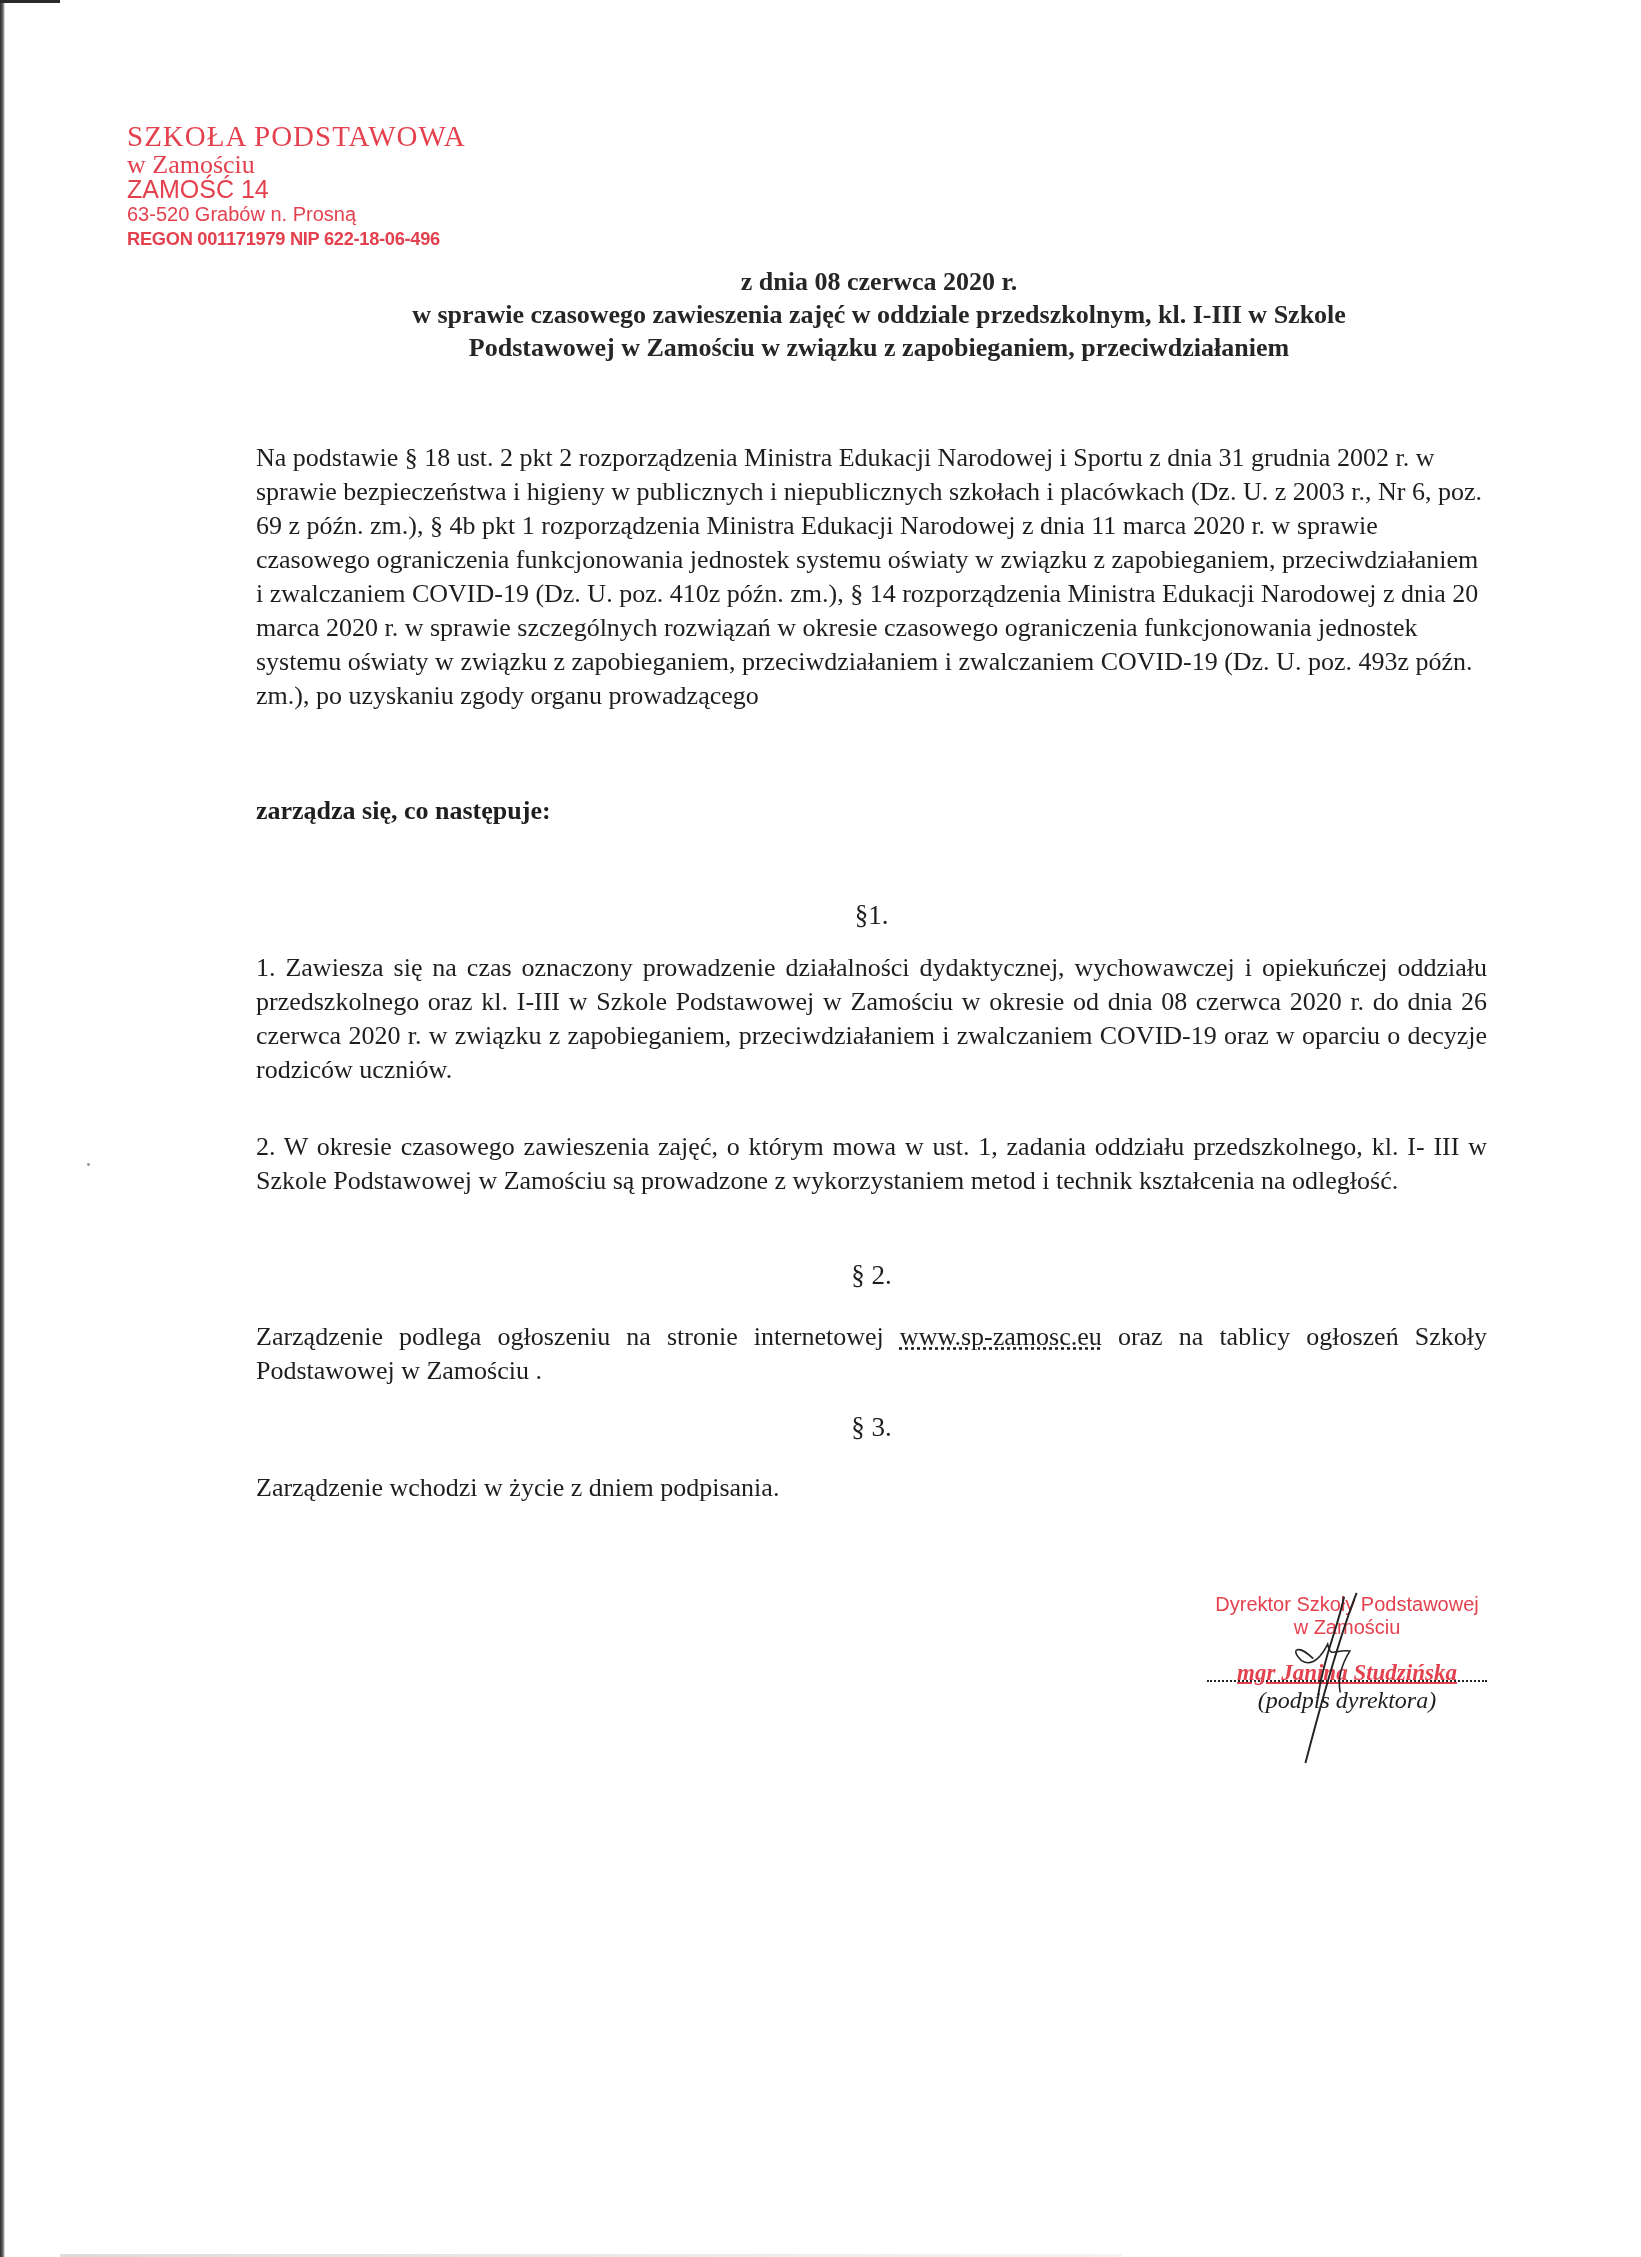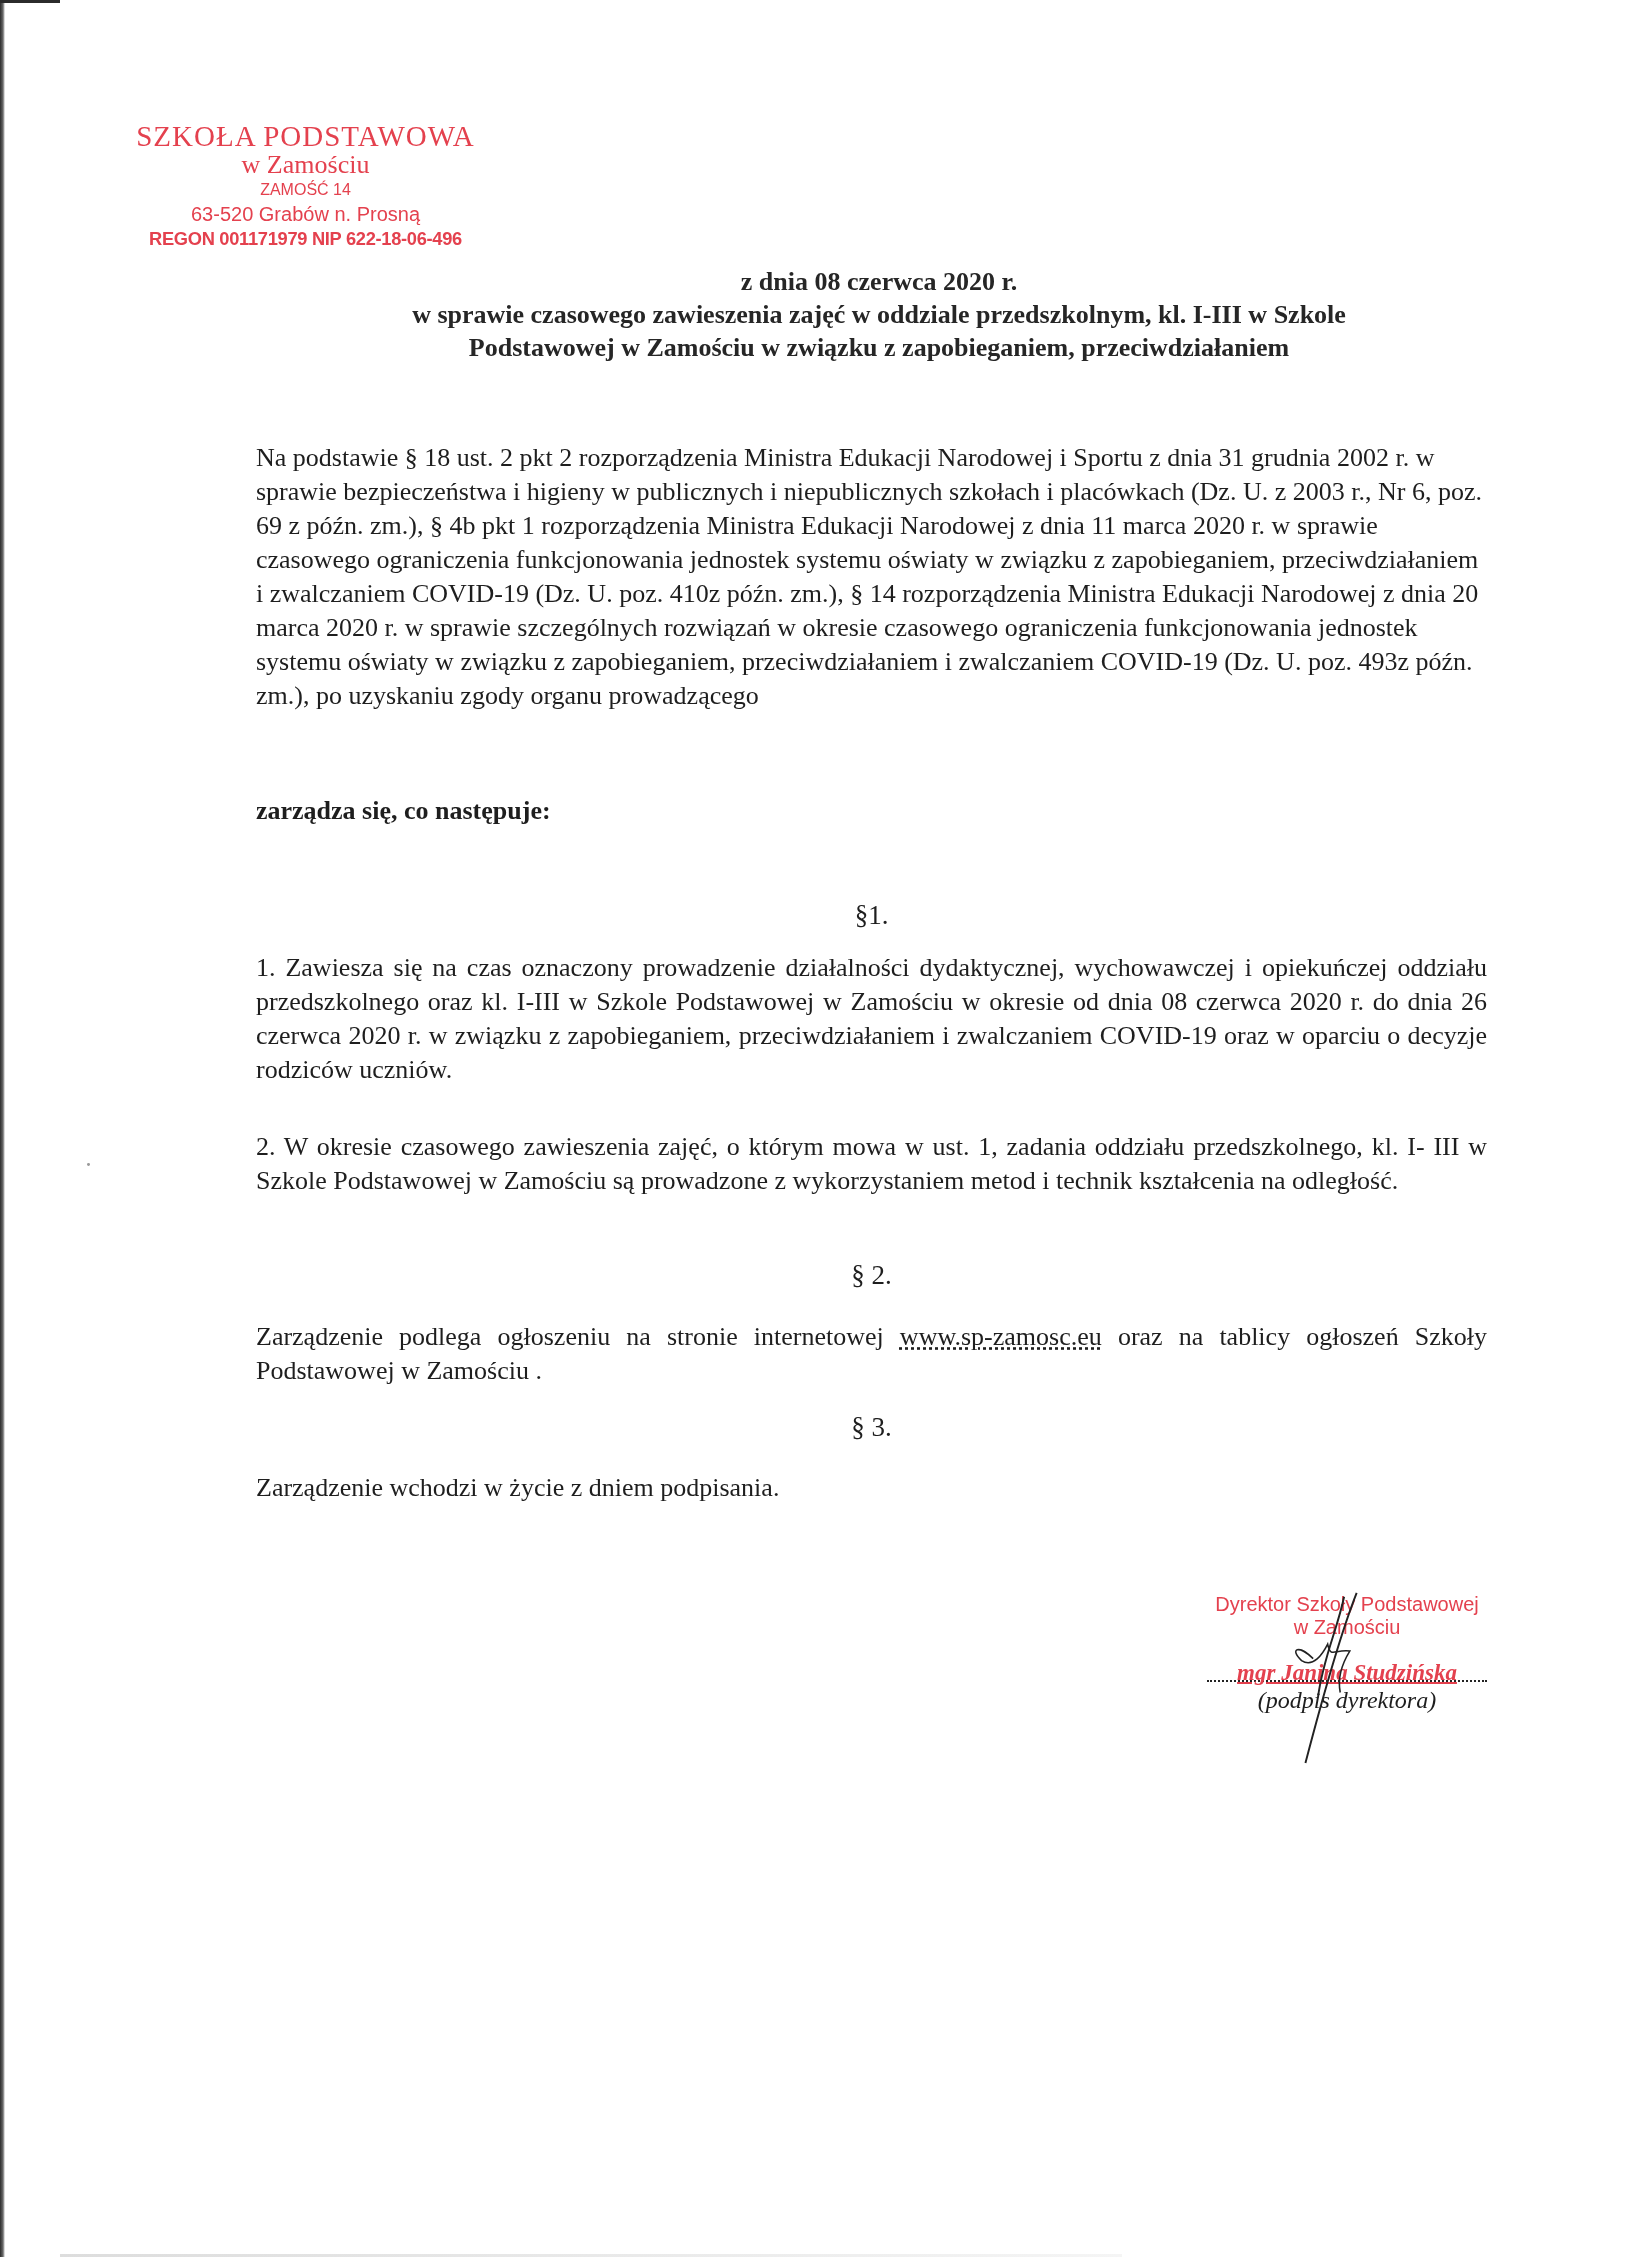--- a/index.html
+++ b/index.html
@@ -1,24 +1,24 @@
 <!DOCTYPE html>
 <html><head>
   <meta charset="utf-8">
   <style>
     html, body { margin: 0; padding: 0; background: #ffffff; }
     body { width: 1641px; height: 2257px; position: relative; overflow: hidden; font-family: "Liberation Serif", serif; color: #1e1e1e; }
     .scan-edge-left { position: absolute; left: 0; top: 0; width: 4.8px; height: 2257px; background: linear-gradient(to right, #2b2b2b, #6a6a6a 60%, transparent); }
     .scan-edge-top { position: absolute; left: 0; top: 0; width: 60px; height: 2.9px; background: #2b2b2b; }
 
-    .stamp { position: absolute; color: #e4414e; text-align: center; }
+    .stamp { position: absolute; color: #e4414e; }
     .stamp-school { left: 127px; top: 121px; width: 357px; }
     .stamp-school .l1 { font-family: "Liberation Serif", serif; font-size: 29px; letter-spacing: 1px; line-height: 31px; }
     .stamp-school .l2 { font-family: "Liberation Serif", serif; font-size: 26px; line-height: 25px; }
-    .stamp-school .l3 { font-family: "Liberation Sans", sans-serif; font-size: 16px; line-height: 25px; }
+    .stamp-school .l3 { font-family: "Liberation Sans", sans-serif; font-size: 25px; line-height: 25px; }
     .stamp-school .l4 { font-family: "Liberation Sans", sans-serif; font-size: 20px; line-height: 25px; }
     .stamp-school .l5 { font-family: "Liberation Sans", sans-serif; font-size: 18.3px; line-height: 23px; font-weight: bold; letter-spacing: -0.3px; }
 
     .header { position: absolute; left: 319px; width: 1120px; text-align: center; font-weight: bold; font-size: 26px; line-height: 33px; color: #262626; }
     .header-title { top: 178px; }
     .header-title div { line-height: 35px; }
     .header-date { top: 265px; }
     .header-subject { top: 298px; }
 
     .body-text { position: absolute; left: 256px; width: 1231px; font-size: 26px; line-height: 34px; color: #1e1e1e; }

